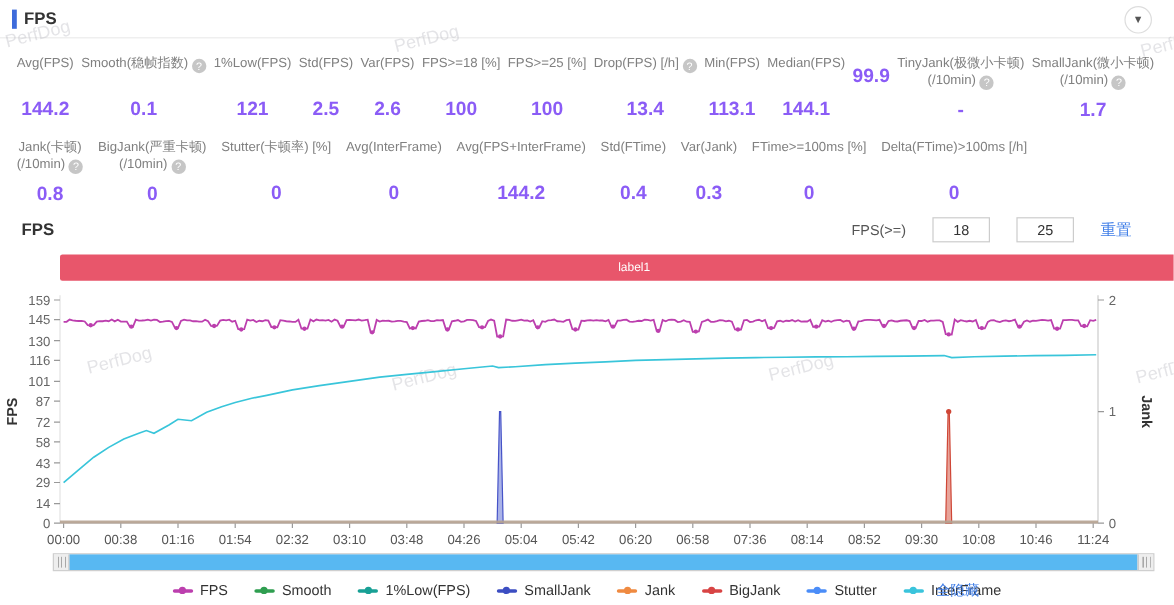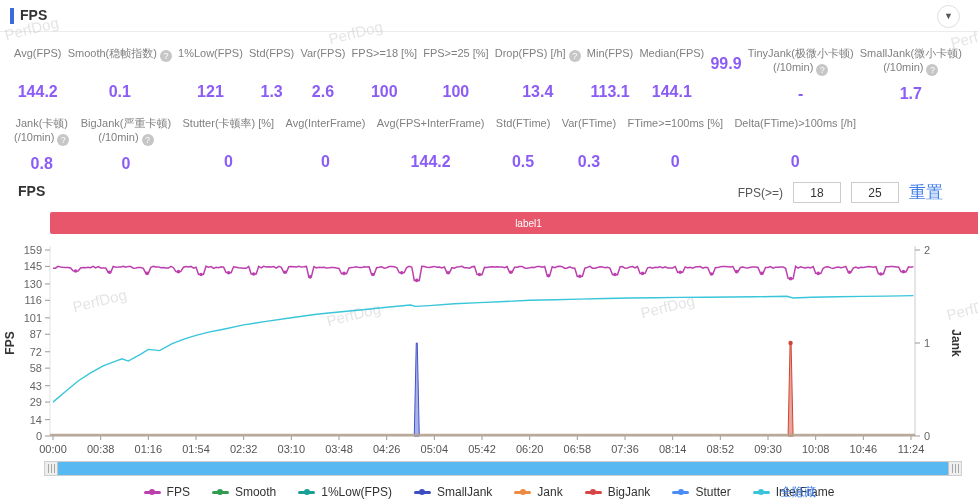--- a/index.html
+++ b/index.html
@@ -25,24 +25,24 @@
   .stat { text-align:center; padding:0 2px; }
   .stat-label { min-height:28px; display:flex; flex-direction:column; 
     font-size:11px; color:#808080; line-height:14px; white-space:nowrap; }
   .stat-value { margin-top:9px; font-size:16px; font-weight:bold; color:#8b5cf6; }
   .help-icon { display:inline-block; width:12px; height:12px; border-radius:50%; background:#c6c6c6;
     color:#fff; font-size:9px; line-height:12px; text-align:center; margin-left:3px; vertical-align:-2px; cursor:pointer; }
 
   
   .chart-hdr { position:absolute; top:181px; left:18px; right:35px; height:22px; }
   .chart-hdr .ct { position:absolute; left:0; top:2px; font-size:14px; font-weight:bold; color:#333; }
-  .controls { position:absolute; right:0; top:0; display:flex; align-items:center; gap:10px; }
+  .controls { position:absolute; right:0; top:0; display:flex; align-items:center; gap:22px; }
   .controls .flabel { font-size:12px; color:#555; }
   .controls input { width:48px; height:21px; border:1px solid #ccc; text-align:center; font-size:12px; color:#333; outline:none; }
-  .controls a { font-size:17px; cursor:pointer; text-decoration:none; }
+  .controls a { font-size:13px; cursor:pointer; text-decoration:none; }
 
   
   .label-bar { position:absolute; top:212px; left:50px; width:957px; height:22px; border-radius:2px;
     color:#fff; font-size:10px; display:flex; align-items:center; justify-content:center; }
 
   
   .chart { position:absolute; top:240px; left:0; width:978px; height:222px; }
   .chart svg { display:block; }
 
   
@@ -102,21 +102,21 @@
       <div class="stat">
         <div class="stat-label">
           <span>1%Low(FPS)</span>
         </div>
         <div class="stat-value">121</div>
       </div>
       <div class="stat">
         <div class="stat-label">
           <span>Std(FPS)</span>
         </div>
-        <div class="stat-value">1.3</div>
+        <div class="stat-value">2.5</div>
       </div>
       <div class="stat">
         <div class="stat-label">
           <span>Var(FPS)</span>
         </div>
         <div class="stat-value">2.6</div>
       </div>
       <div class="stat">
         <div class="stat-label">
           <span>FPS&gt;=18 [%]</span>
@@ -195,25 +195,25 @@
       <div class="stat">
         <div class="stat-label">
           <span>Avg(FPS+InterFrame)</span>
         </div>
         <div class="stat-value">144.2</div>
       </div>
       <div class="stat">
         <div class="stat-label">
           <span>Std(FTime)</span>
         </div>
-        <div class="stat-value">0.5</div>
-      </div>
-      <div class="stat">
-        <div class="stat-label">
-          <span>Var(FTime)</span>
+        <div class="stat-value">0.4</div>
+      </div>
+      <div class="stat">
+        <div class="stat-label">
+          <span>Var(Jank)</span>
         </div>
         <div class="stat-value">0.3</div>
       </div>
       <div class="stat">
         <div class="stat-label">
           <span>FTime&gt;=100ms [%]</span>
         </div>
         <div class="stat-value">0</div>
       </div>
       <div class="stat">

